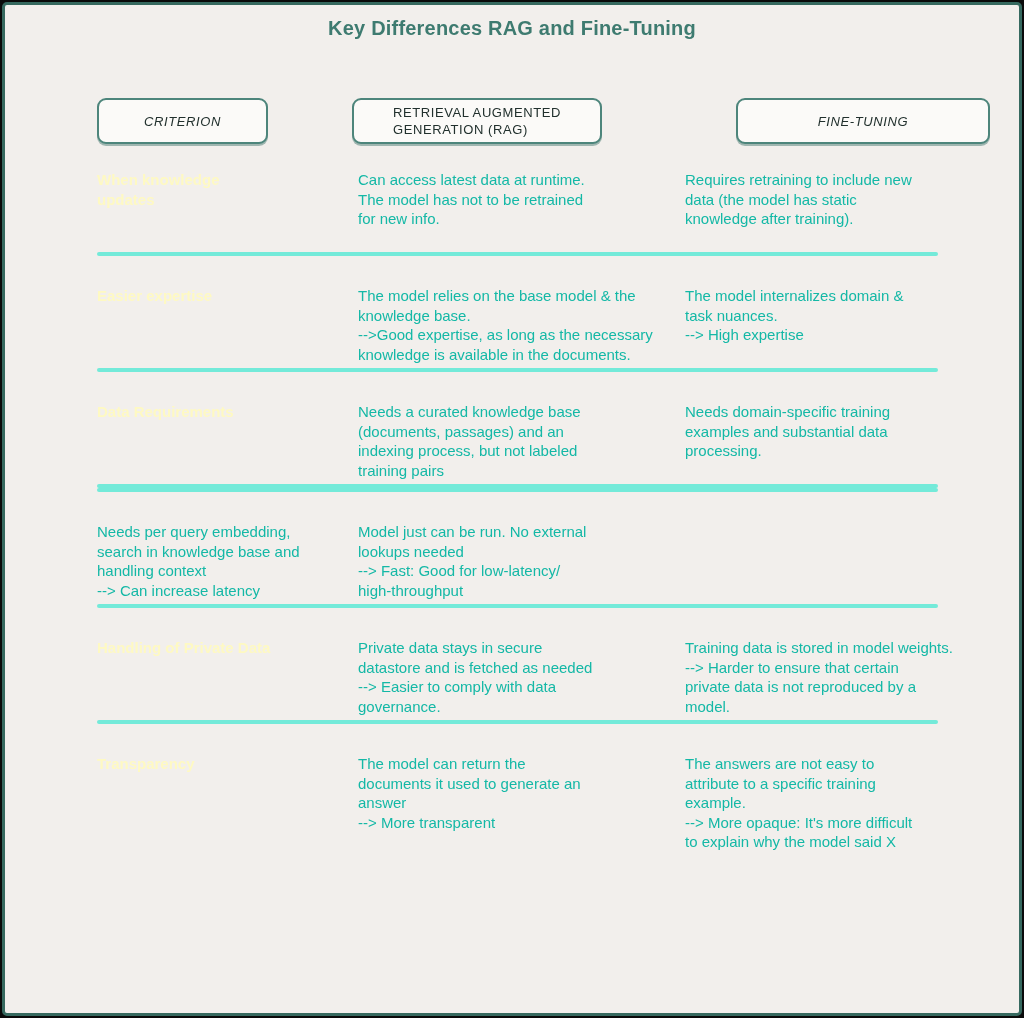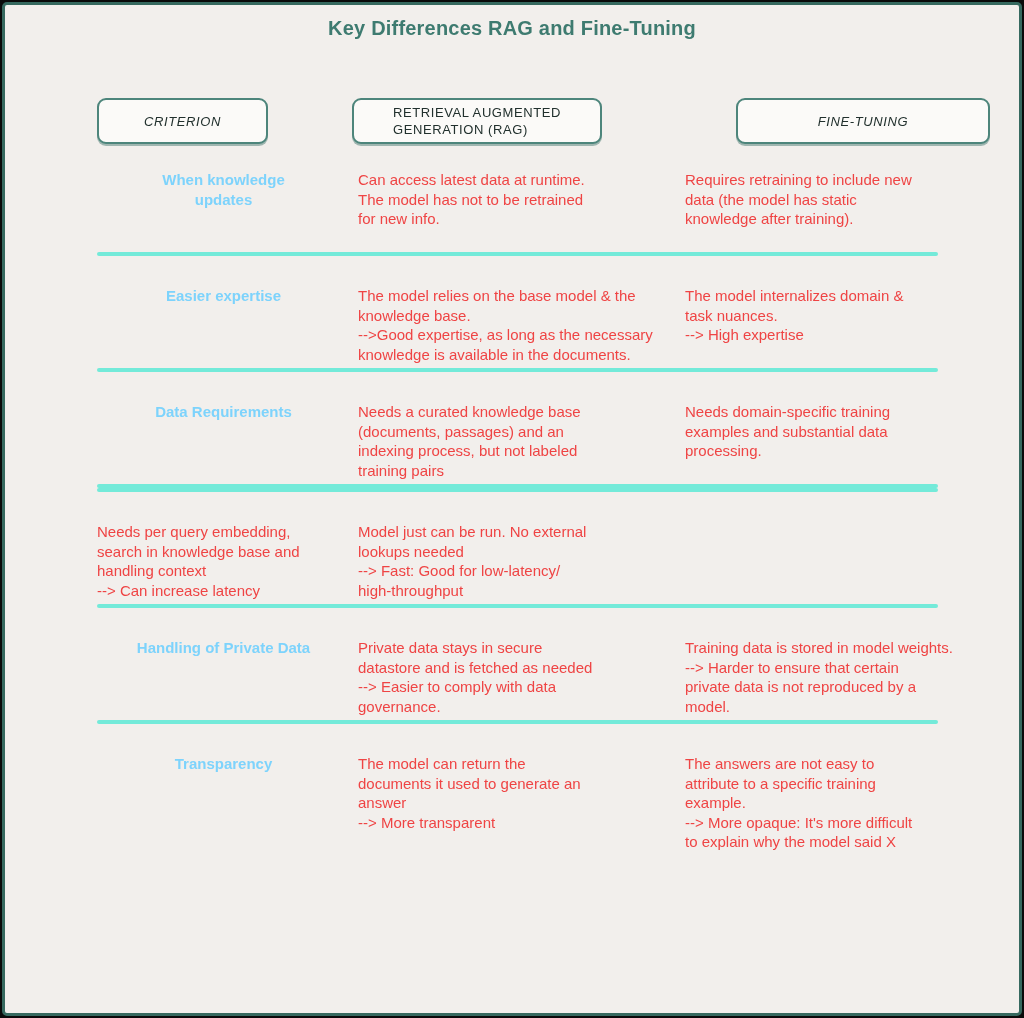--- a/index.html
+++ b/index.html
@@ -75,28 +75,27 @@
   .row.last { height: auto; }
   .divider {
     width: 841px;
     height: 4px;
     border-radius: 2px;
     background: #74ead9;
   }
   .cell {
     font-size: 15px;
     line-height: 19.5px;
-    color: #ef4444;
+    color: #14b8a6;
     white-space: pre-line;
     padding-right: 8px;
   }
   .cell.crit {
     font-weight: 700;
-    color: #7dd3fc;
-    text-align: center;
+    color: #fef9c3;
   }
 </style>
 </head>
 <body>
 
 <div class="frame"></div>
 
 <div class="content">
 
   <div class="page-title">Key Differences RAG and Fine-Tuning</div>

